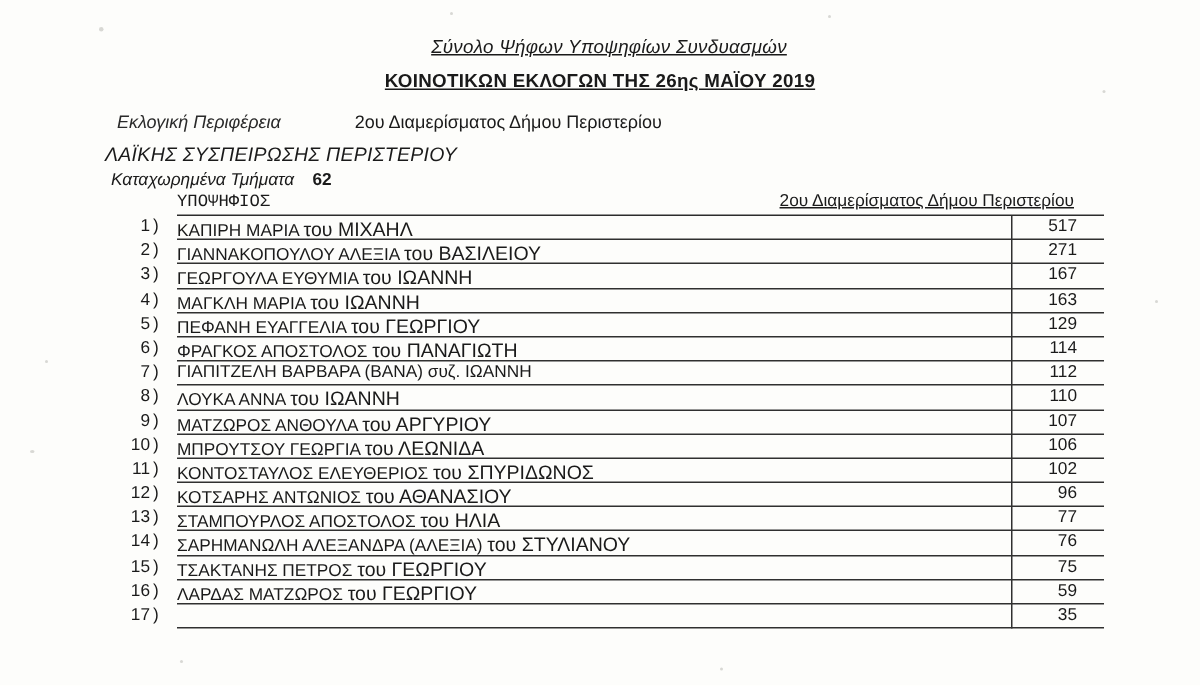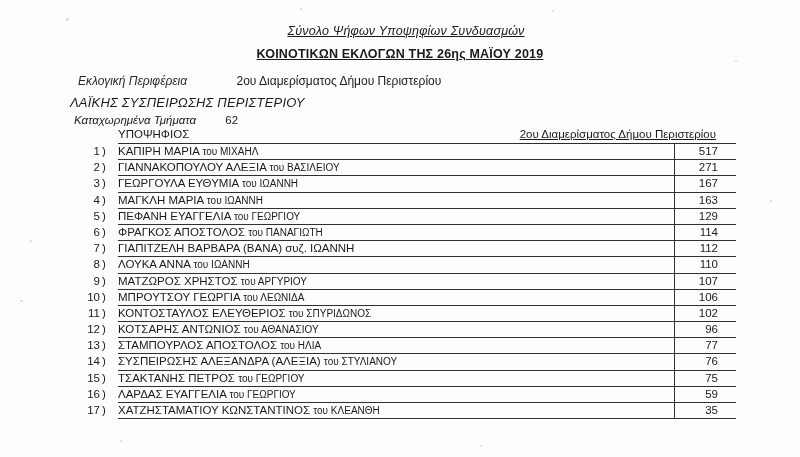--- a/index.html
+++ b/index.html
@@ -84,41 +84,43 @@
 
   .row-sections {
     position: absolute;
     left: 74px;
     top: 114px;
     font-size: 11.5px;
     font-style: italic;
   }
   .row-sections .num {
     display: inline-block;
-    margin-left: 26px;
+    margin-left: 9px;
     font-style: normal;
+    font-weight: bold;
   }
 
   
   .table {
     position: absolute;
     left: 66px;
     top: 128px;
     width: 670px;
     font-size: 11.5px;
   }
   .hdr {
     position: relative;
     height: 15px;
   }
   .hdr .h-cand {
     position: absolute;
     left: 52px;
     top: 0;
     font-size: 11.5px;
+    font-family: Liberation Mono, monospace;
   }
   .hdr .h-right {
     position: absolute;
     right: 20px;
     top: 0;
     font-size: 11.5px;
     text-decoration: underline;
   }
   .rule {
     position: absolute;
@@ -154,21 +156,21 @@
     font-size: 11.5px;
   }
   .r .nm {
     position: absolute;
     left: 52px;
     top: 1px;
     font-size: 11.5px;
     white-space: nowrap;
   }
   .r .nm .lc {
-    font-size: 10px;
+    font-size: 13px;
   }
   .r .vt {
     position: absolute;
     right: 18px;
     top: 1px;
     font-size: 11.5px;
     text-align: center;
   }
   .r .line {
     position: absolute;
@@ -276,21 +278,21 @@
         <div class="r">
           <span class="idx">8</span>
           <span class="paren">)</span>
           <span class="nm"><span>ΛΟΥΚΑ ΑΝΝΑ</span> <span class="lc">του ΙΩΑΝΝΗ</span></span>
           <span class="vt">110</span>
           <div class="line"></div>
         </div>
         <div class="r">
           <span class="idx">9</span>
           <span class="paren">)</span>
-          <span class="nm"><span>ΜΑΤΖΩΡΟΣ ΧΡΗΣΤΟΣ</span> <span class="lc">του ΑΡΓΥΡΙΟΥ</span></span>
+          <span class="nm"><span>ΜΑΤΖΩΡΟΣ ΑΝΘΟΥΛΑ</span> <span class="lc">του ΑΡΓΥΡΙΟΥ</span></span>
           <span class="vt">107</span>
           <div class="line"></div>
         </div>
         <div class="r">
           <span class="idx">10</span>
           <span class="paren">)</span>
           <span class="nm"><span>ΜΠΡΟΥΤΣΟΥ ΓΕΩΡΓΙΑ</span> <span class="lc">του ΛΕΩΝΙΔΑ</span></span>
           <span class="vt">106</span>
           <div class="line"></div>
         </div>
@@ -311,42 +313,41 @@
         <div class="r">
           <span class="idx">13</span>
           <span class="paren">)</span>
           <span class="nm"><span>ΣΤΑΜΠΟΥΡΛΟΣ ΑΠΟΣΤΟΛΟΣ</span> <span class="lc">του ΗΛΙΑ</span></span>
           <span class="vt">77</span>
           <div class="line"></div>
         </div>
         <div class="r">
           <span class="idx">14</span>
           <span class="paren">)</span>
-          <span class="nm"><span>ΣΥΣΠΕΙΡΩΣΗΣ ΑΛΕΞΑΝΔΡΑ  (ΑΛΕΞΙΑ)</span> <span class="lc">του ΣΤΥΛΙΑΝΟΥ</span></span>
+          <span class="nm"><span>ΣΑΡΗΜΑΝΩΛΗ ΑΛΕΞΑΝΔΡΑ  (ΑΛΕΞΙΑ)</span> <span class="lc">του ΣΤΥΛΙΑΝΟΥ</span></span>
           <span class="vt">76</span>
           <div class="line"></div>
         </div>
         <div class="r">
           <span class="idx">15</span>
           <span class="paren">)</span>
           <span class="nm"><span>ΤΣΑΚΤΑΝΗΣ ΠΕΤΡΟΣ</span> <span class="lc">του ΓΕΩΡΓΙΟΥ</span></span>
           <span class="vt">75</span>
           <div class="line"></div>
         </div>
         <div class="r">
           <span class="idx">16</span>
           <span class="paren">)</span>
-          <span class="nm"><span>ΛΑΡΔΑΣ ΕΥΑΓΓΕΛΙΑ</span> <span class="lc">του ΓΕΩΡΓΙΟΥ</span></span>
+          <span class="nm"><span>ΛΑΡΔΑΣ ΜΑΤΖΩΡΟΣ</span> <span class="lc">του ΓΕΩΡΓΙΟΥ</span></span>
           <span class="vt">59</span>
           <div class="line"></div>
         </div>
         <div class="r">
           <span class="idx">17</span>
           <span class="paren">)</span>
-          <span class="nm"><span>ΧΑΤΖΗΣΤΑΜΑΤΙΟΥ ΚΩΝΣΤΑΝΤΙΝΟΣ</span> <span class="lc">του ΚΛΕΑΝΘΗ</span></span>
           <span class="vt">35</span>
           <div class="line"></div>
         </div>
       </div>
     <div class="vline" style="left:608px;top:16px;height:275.4px;"></div>
   </div>
 
 </div>
 
 </body></html>

